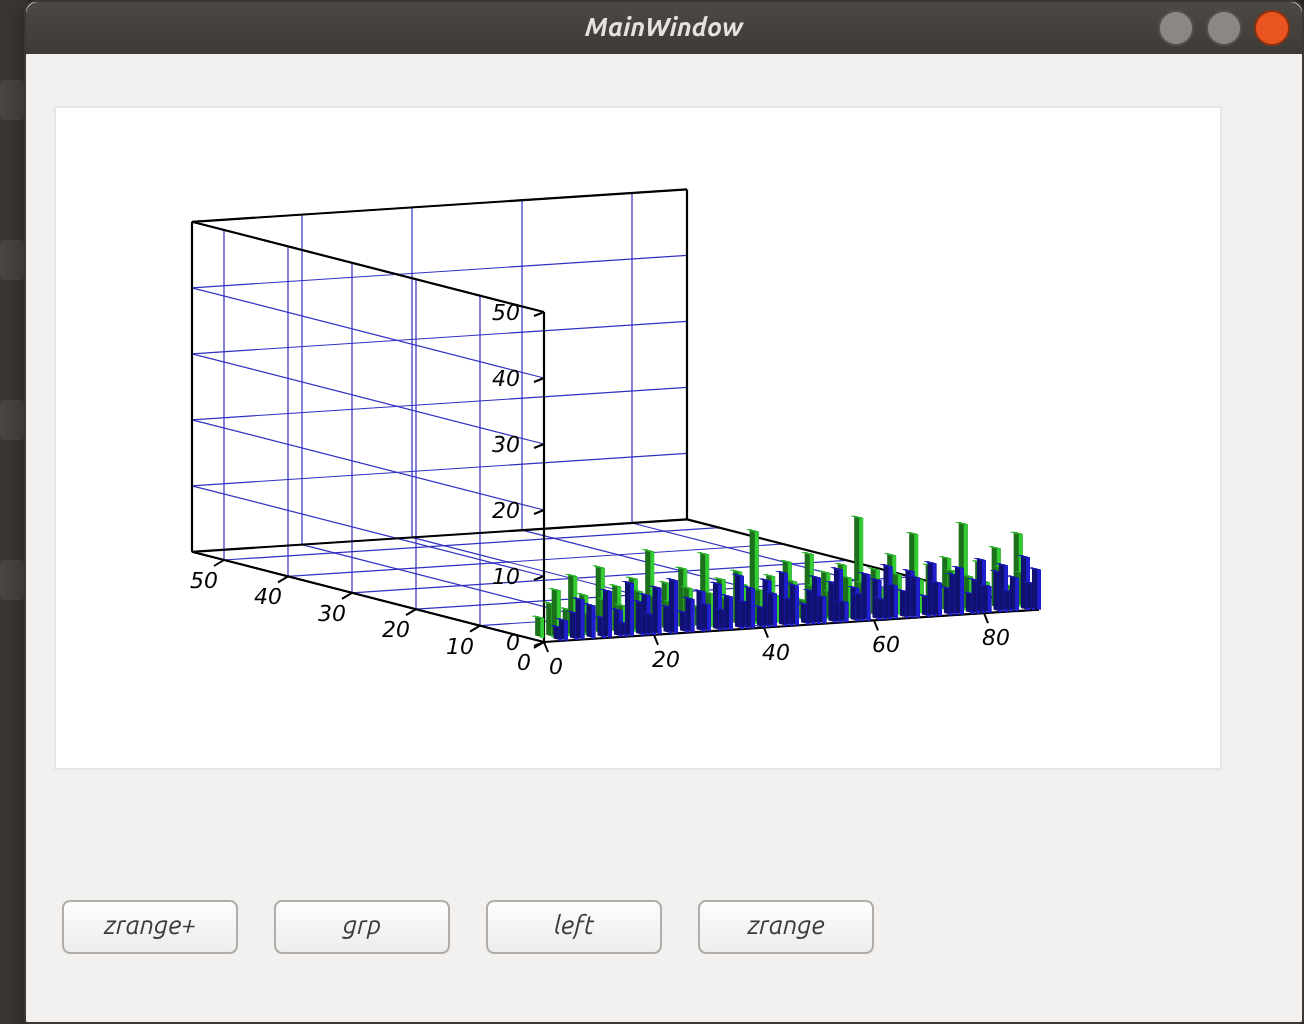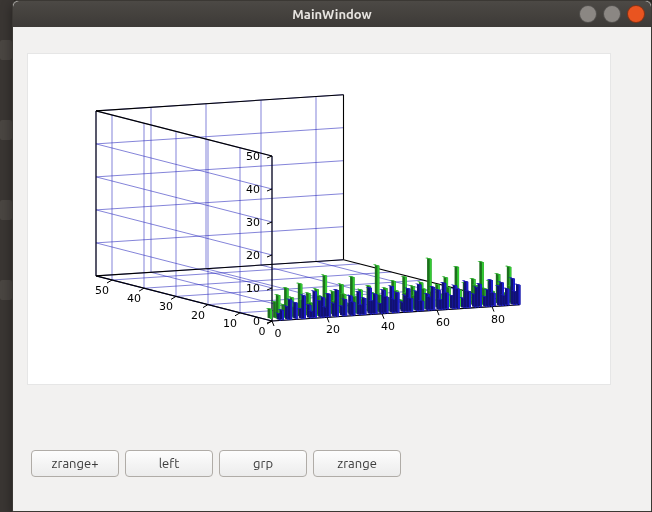--- a/index.html
+++ b/index.html
@@ -35,20 +35,21 @@
     position: absolute;
     left: 12px;
     top: 0;
     width: 638px;
     height: 510px;
     background: #f2f1f0;
     border: 1px solid #3b3834;
     border-radius: 6px 6px 2px 2px;
     box-shadow: 0 4px 12px rgba(0,0,0,.4);
     overflow: hidden;
+    font-style: italic;
   }
   .titlebar {
     height: 26px;
     background: linear-gradient(#4c4945, #3d3a37);
     display: flex;
     align-items: center;
     color: #e6e3df;
     font-size: 13px;
     font-weight: bold;
     padding: 0 8px;
@@ -86,21 +87,21 @@
     left: 14px; top: 26px;
     width: 584px; height: 332px;
     background: #ffffff;
     box-shadow: 0 0 0 1px #e6e6e6 inset;
   }
   .button-row {
     position: absolute;
     left: 18px;
     bottom: 34px;
     display: flex;
-    gap: 6px;
+    gap: 18px;
   }
   .qt-btn {
     background: linear-gradient(#fdfdfd, #ececec);
     border: 1px solid #b0aca7;
     border-radius: 4px;
     padding: 5px 16px 6px 16px;
     font-size: 13px;
     color: #3b3b3b;
     min-width: 54px;
     text-align: center;
@@ -716,20 +717,20 @@
             <polygon points="488.7875,238.84300000000002 490.7125,238.717 486.23249999999996,237.56900000000002 484.3075,237.69500000000002" fill="rgb(26,26,176)"></polygon>
             <polygon points="493.4625,251.737 488.98249999999996,250.589 488.98249999999996,230.789 493.4625,231.937" fill="rgb(17,17,114)"></polygon>
             <polygon points="491.5375,251.863 493.4625,251.737 493.4625,231.937 491.5375,232.063" fill="#1f1fcf"></polygon>
             <polygon points="491.5375,232.063 493.4625,231.937 488.98249999999996,230.789 487.0575,230.91500000000002" fill="rgb(31,31,207)"></polygon>
             <polygon points="491.5375,232.063 493.4625,231.937 488.98249999999996,230.789 487.0575,230.91500000000002" fill="rgb(26,26,176)"></polygon>
           </svg>
       </div>
 
       <div class="button-row">
         <div class="qt-btn">zrange+</div>
+        <div class="qt-btn">grp</div>
         <div class="qt-btn">left</div>
-        <div class="qt-btn">grp</div>
         <div class="qt-btn">zrange</div>
       </div>
 
     </div>
   </div>
 </div>
 
 </body></html>

